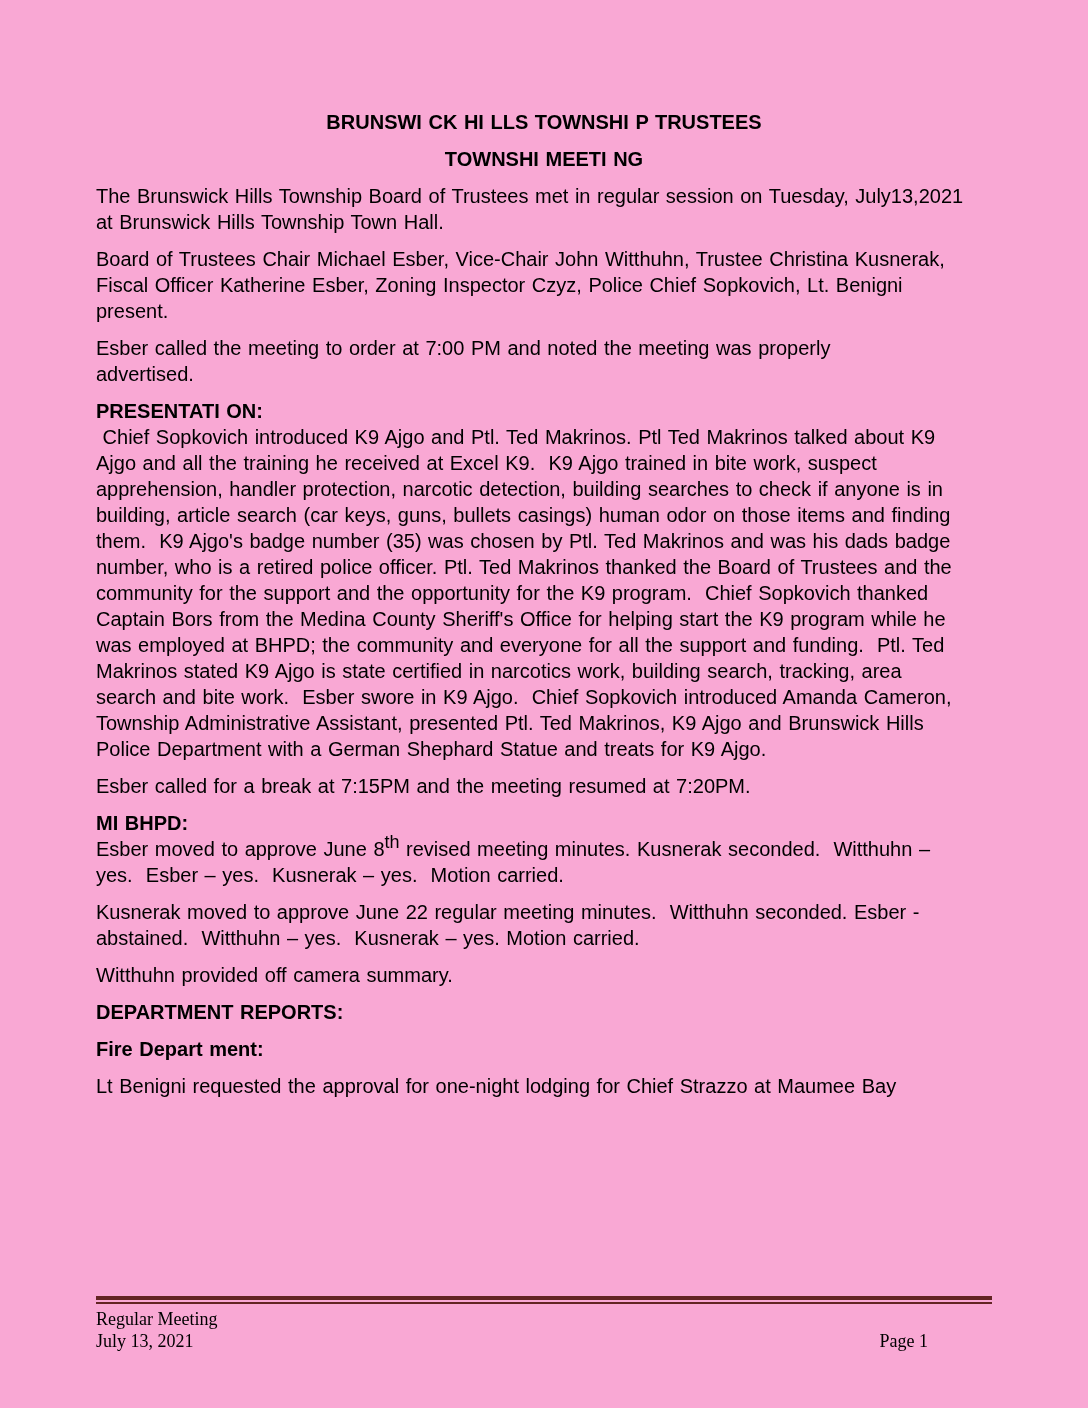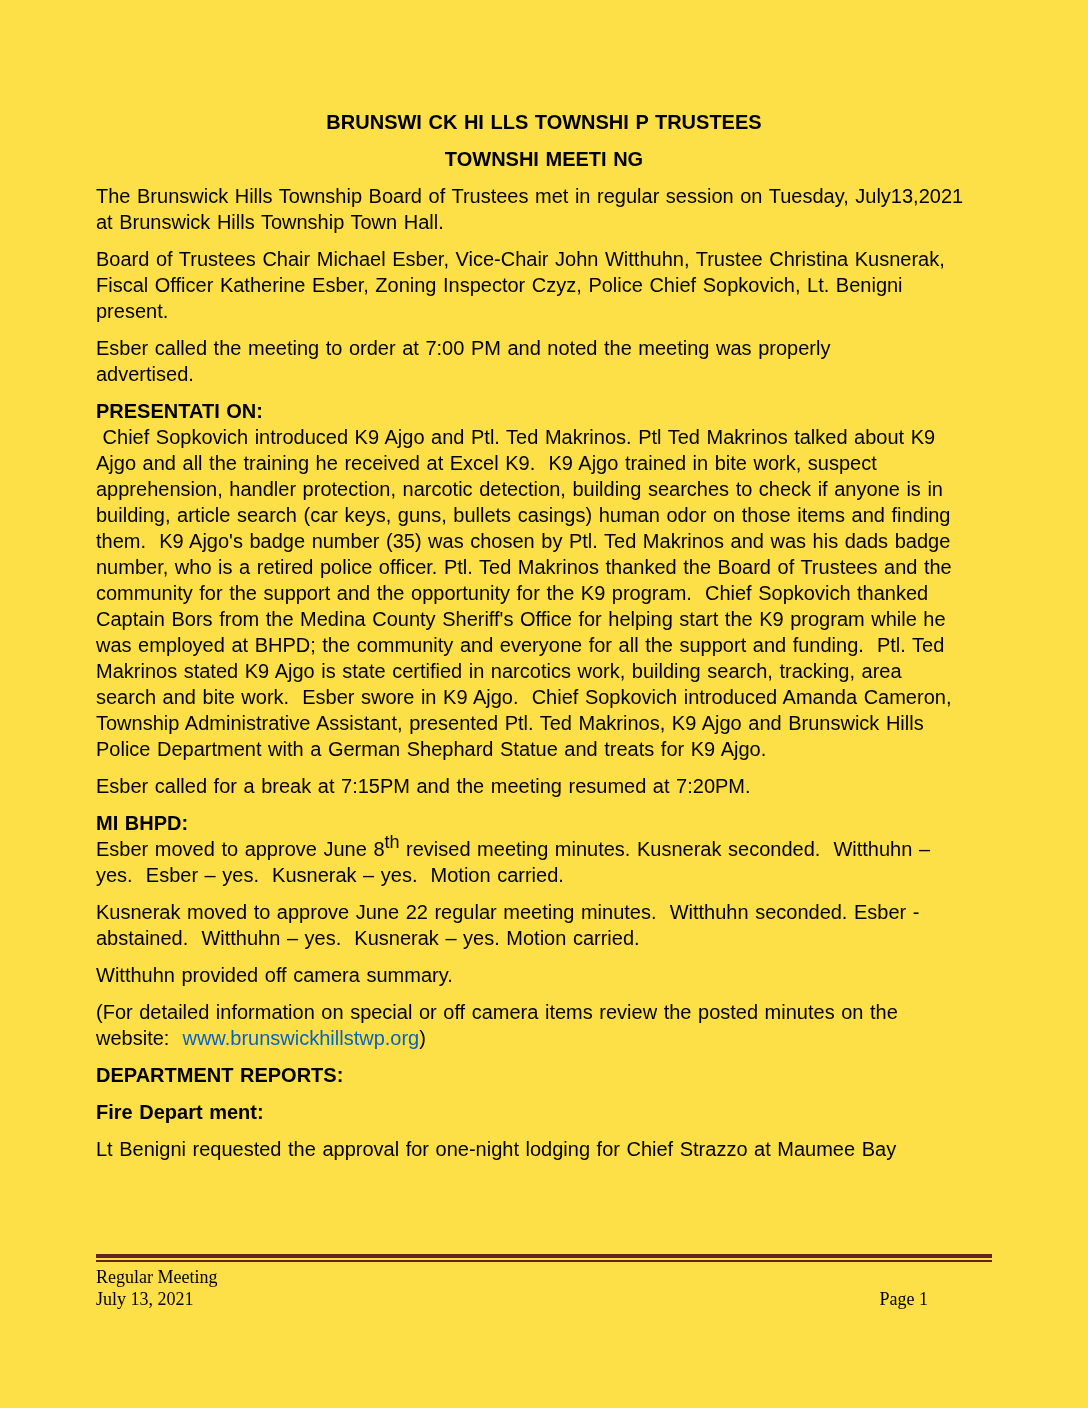--- a/index.html
+++ b/index.html
@@ -1,20 +1,20 @@
 <!DOCTYPE html>
 <html><head>
 <meta charset="utf-8">
 <style>
   html, body { margin: 0; padding: 0; background: #ffffff; }
   .page {
     position: relative;
     width: 1088px;
     height: 1408px;
-    background: #fde047;
+    background: #f9a8d4;
     overflow: hidden;
     font-family: "Liberation Sans", sans-serif;
     color: #000000;
   }
   .content {
     position: absolute;
     top: 109px;
     left: 96px;
     width: 896px;
     font-size: 20px;
@@ -42,21 +42,21 @@
   }
   a.link {
     color: #0563C1;
     text-decoration: none;
     cursor: pointer;
   }
   .footer {
     position: absolute;
     left: 96px;
     right: 96px;
-    top: 1254px;
+    top: 1296px;
   }
   .footer-rule {
     height: 2px;
     border-top: 4px solid #632423;
     border-bottom: 2px solid #632423;
   }
   .footer-text {
     position: relative;
     margin-top: 4px;
     font-family: "Liberation Serif", serif;
@@ -102,22 +102,20 @@
 Township Administrative Assistant, presented Ptl. Ted Makrinos, K9 Ajgo and Brunswick Hills
 Police Department with a German Shephard Statue and treats for K9 Ajgo.</p>
     <p>Esber called for a break at 7:15PM and the meeting resumed at 7:20PM.</p>
 
     <p class="heading tight">MI BHPD:</p>
     <p><span>Esber moved to approve June 8</span><sup class="sup-th">th</sup><span> revised meeting minutes. Kusnerak seconded.  Witthuhn –
 yes.  Esber – yes.  Kusnerak – yes.  Motion carried.</span></p>
     <p>Kusnerak moved to approve June 22 regular meeting minutes.  Witthuhn seconded. Esber -
 abstained.  Witthuhn – yes.  Kusnerak – yes. Motion carried.</p>
     <p>Witthuhn provided off camera summary.</p>
-    <p><span>(For detailed information on special or off camera items review the posted minutes on the
-website:  </span><a class="link" href="#">www.brunswickhillstwp.org</a><span>)</span></p>
 
     <p class="heading">DEPARTMENT REPORTS:</p>
     <p class="bold">Fire Depart ment:</p>
     <p>Lt Benigni requested the approval for one-night lodging for Chief Strazzo at Maumee Bay</p>
 
   </div>
 
   <div class="footer">
     <div class="footer-rule"></div>
     <div class="footer-text">

